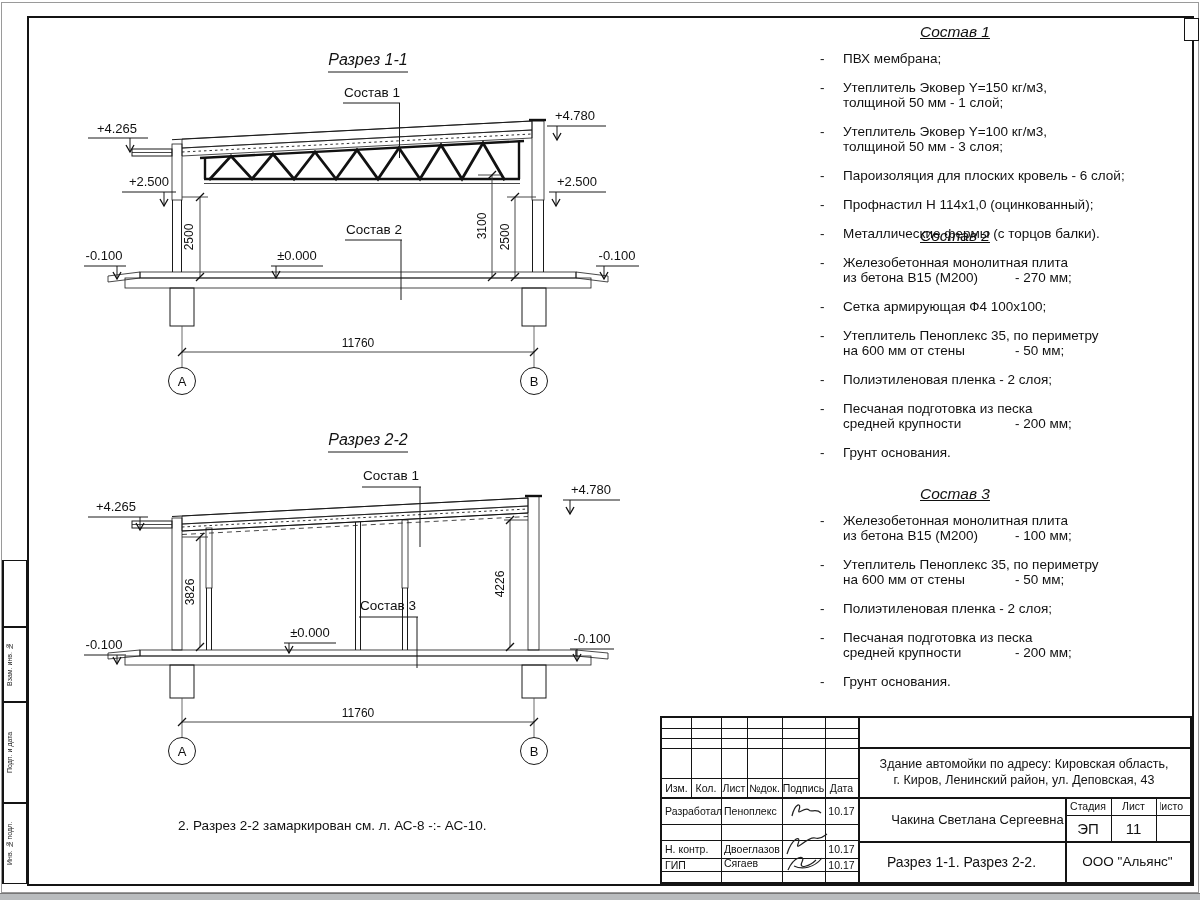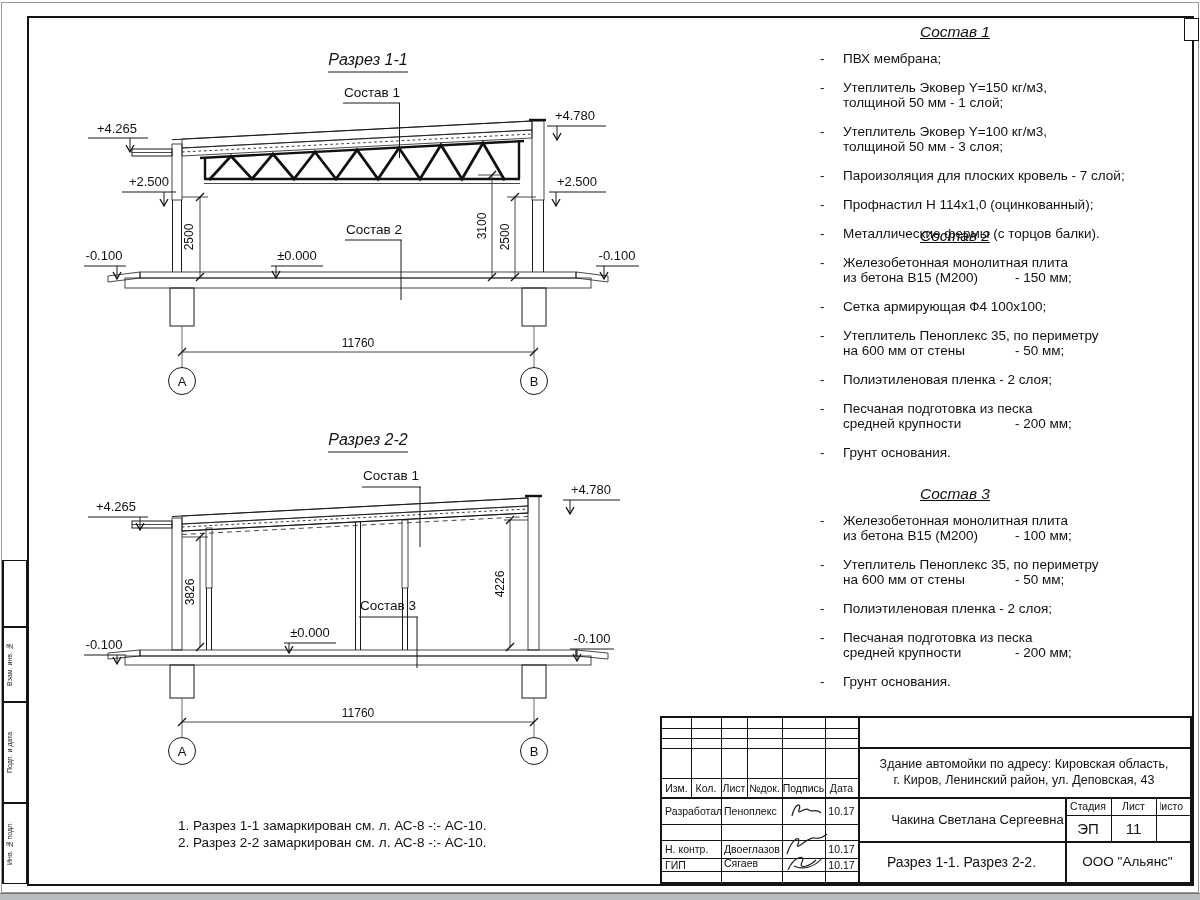--- a/index.html
+++ b/index.html
@@ -368,21 +368,21 @@
       <div class="comp-item">
         <span class="dash">-</span>
         <span class="body">
           <span class="l">Утеплитель Эковер Y=100 кг/м3,</span>
           <span class="l"><span>толщиной 50 мм - 3 слоя;</span></span>
         </span>
       </div>
       <div class="comp-item">
         <span class="dash">-</span>
         <span class="body">
-          <span class="l">Пароизоляция для плоских кровель - 7 слой;</span>
+          <span class="l">Пароизоляция для плоских кровель - 6 слой;</span>
         </span>
       </div>
       <div class="comp-item">
         <span class="dash">-</span>
         <span class="body">
           <span class="l">Профнастил Н 114х1,0 (оцинкованный);</span>
         </span>
       </div>
       <div class="comp-item">
         <span class="dash">-</span>
@@ -390,21 +390,21 @@
           <span class="l">Металлические фермы (с торцов балки).</span>
         </span>
       </div>
     </div>
   <div class="comp" style="top:228px;">
       <div class="comp-title">Состав 2</div>
       <div class="comp-item">
         <span class="dash">-</span>
         <span class="body">
           <span class="l">Железобетонная монолитная плита</span>
-          <span class="l"><span>из бетона В15 (М200)</span><span class="val">- 150 мм;</span></span>
+          <span class="l"><span>из бетона В15 (М200)</span><span class="val">- 270 мм;</span></span>
         </span>
       </div>
       <div class="comp-item">
         <span class="dash">-</span>
         <span class="body">
           <span class="l">Сетка армирующая Ф4 100х100;</span>
         </span>
       </div>
       <div class="comp-item">
         <span class="dash">-</span>
@@ -464,21 +464,20 @@
       </div>
       <div class="comp-item">
         <span class="dash">-</span>
         <span class="body">
           <span class="l">Грунт основания.</span>
         </span>
       </div>
     </div>
 
   <div class="notes">
-    <span>1. Разрез 1-1 замаркирован см. л. АС-8 -:- АС-10.</span>
     <span>2. Разрез 2-2 замаркирован см. л. АС-8 -:- АС-10.</span>
   </div>
 
   <div class="tb">
 
     <div class="hl" style="left:0;top:10px;width:196px;"></div>
     <div class="hl" style="left:0;top:20px;width:196px;"></div>
     <div class="hl" style="left:0;top:30px;width:196px;"></div>
     <div class="hl" style="left:0;top:60px;width:196px;"></div>
     <div class="hl2" style="left:0;top:79px;width:196px;"></div>

